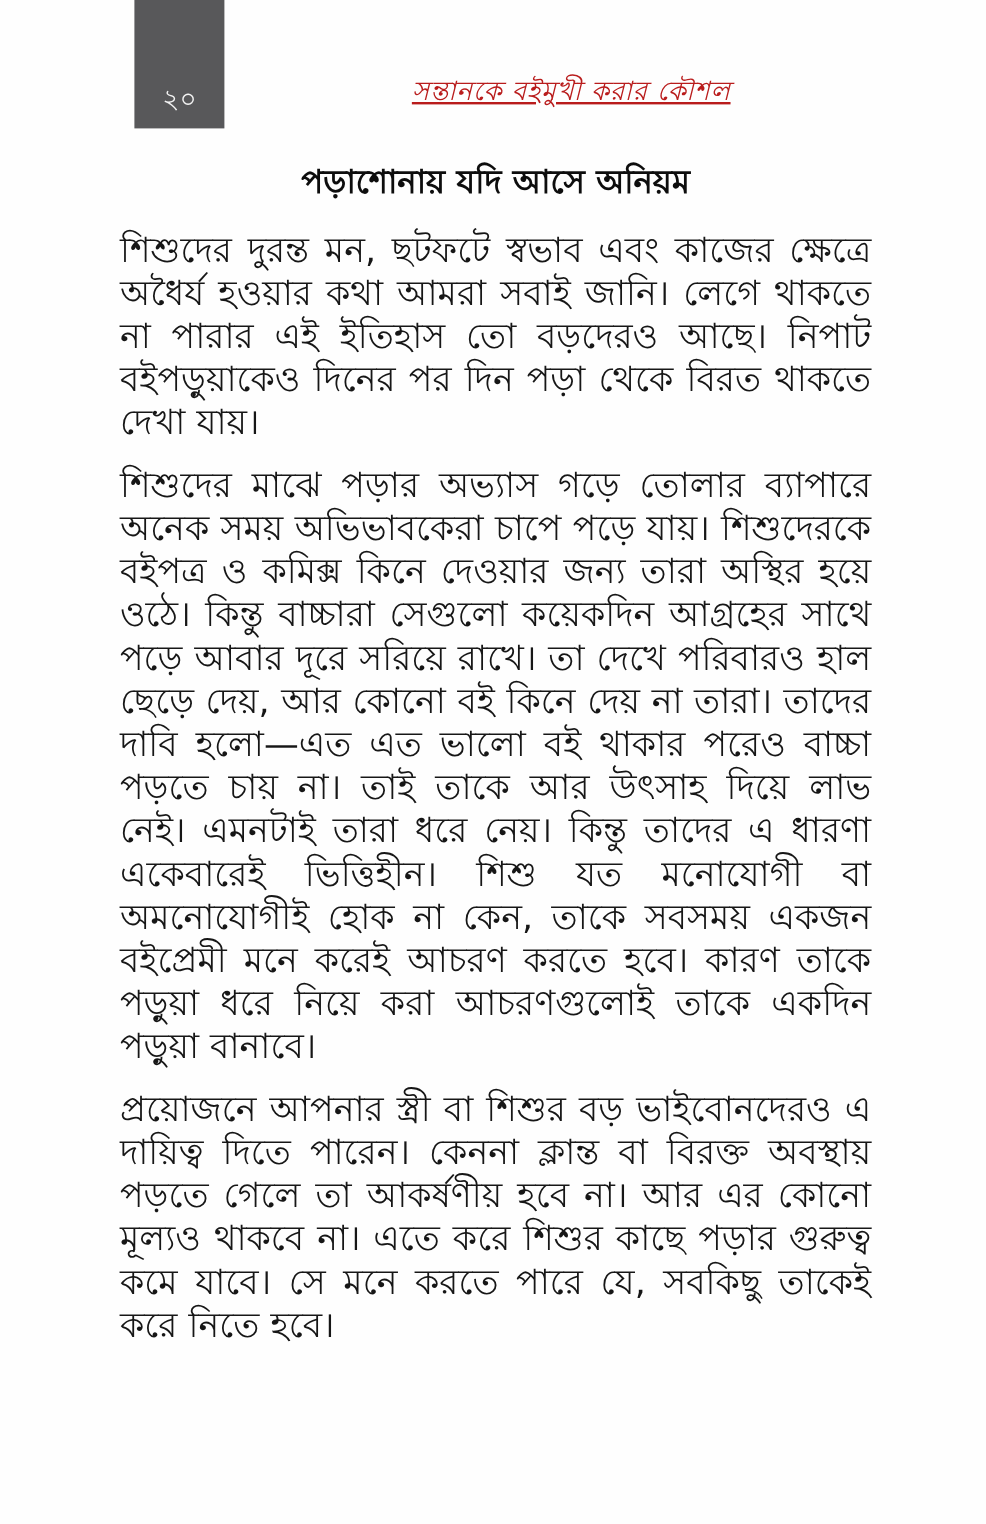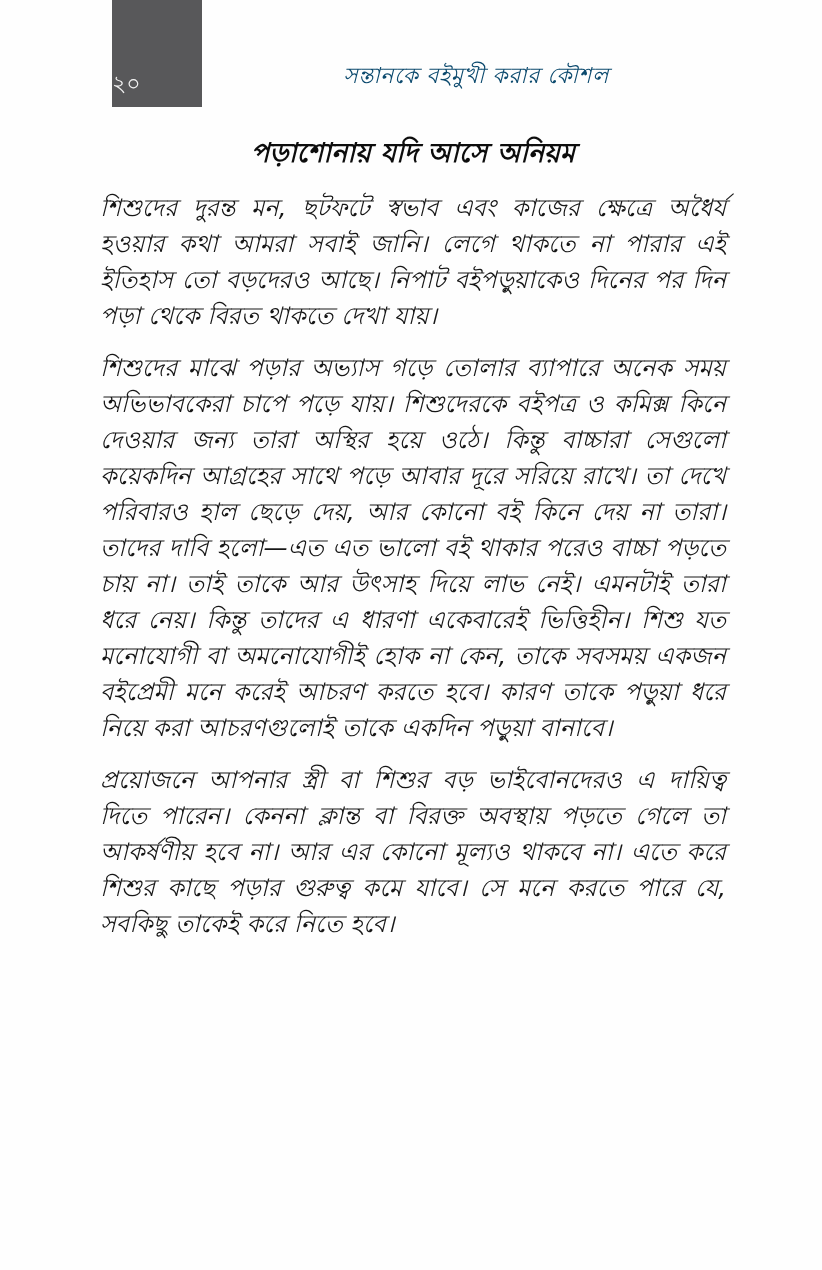--- a/index.html
+++ b/index.html
@@ -13,66 +13,67 @@
     height: 1270px;
     margin: 0 auto;
     background: #fefefe;
     overflow: hidden;
   }
   
   .page-number-block {
     position: absolute;
     left: 112px;
     top: 0;
-    width: 90px;
+    width: 75px;
     height: 107px;
     background: #58585a;
     display: flex;
     align-items: flex-end;
+    justify-content: center;
     padding-bottom: 12px;
   }
   .page-number {
     color: #f4f4f4;
     font-size: 22px;
     line-height: 1;
   }
   
   .running-header {
     position: absolute;
     top: 58px;
     left: 190px;
     right: 60px;
     text-align: center;
     font-size: 22px;
     font-style: italic;
-    color: #0c4a6e;
+    color: #b91c1c;
     letter-spacing: 0.5px;
+    text-decoration: underline;
   }
   
   .content {
     position: absolute;
     top: 136px;
     left: 100px;
     width: 626px;
     color: #141414;
-    font-style: italic;
   }
   .section-heading {
     font-size: 27px;
     font-weight: bold;
     text-align: center;
     color: #0d0d0d;
     line-height: 34px;
     margin: 26px 0 20px 0;
   }
   .section:first-child .section-heading {
     margin-top: 0;
   }
   .body-paragraph {
-    font-size: 24px;
+    font-size: 29px;
     line-height: 36px;
     text-align: justify;
     color: #161616;
     margin-bottom: 16px;
   }
   .section:last-child .body-paragraph:last-child {
     margin-bottom: 16px;
   }
 </style>
 </head>

